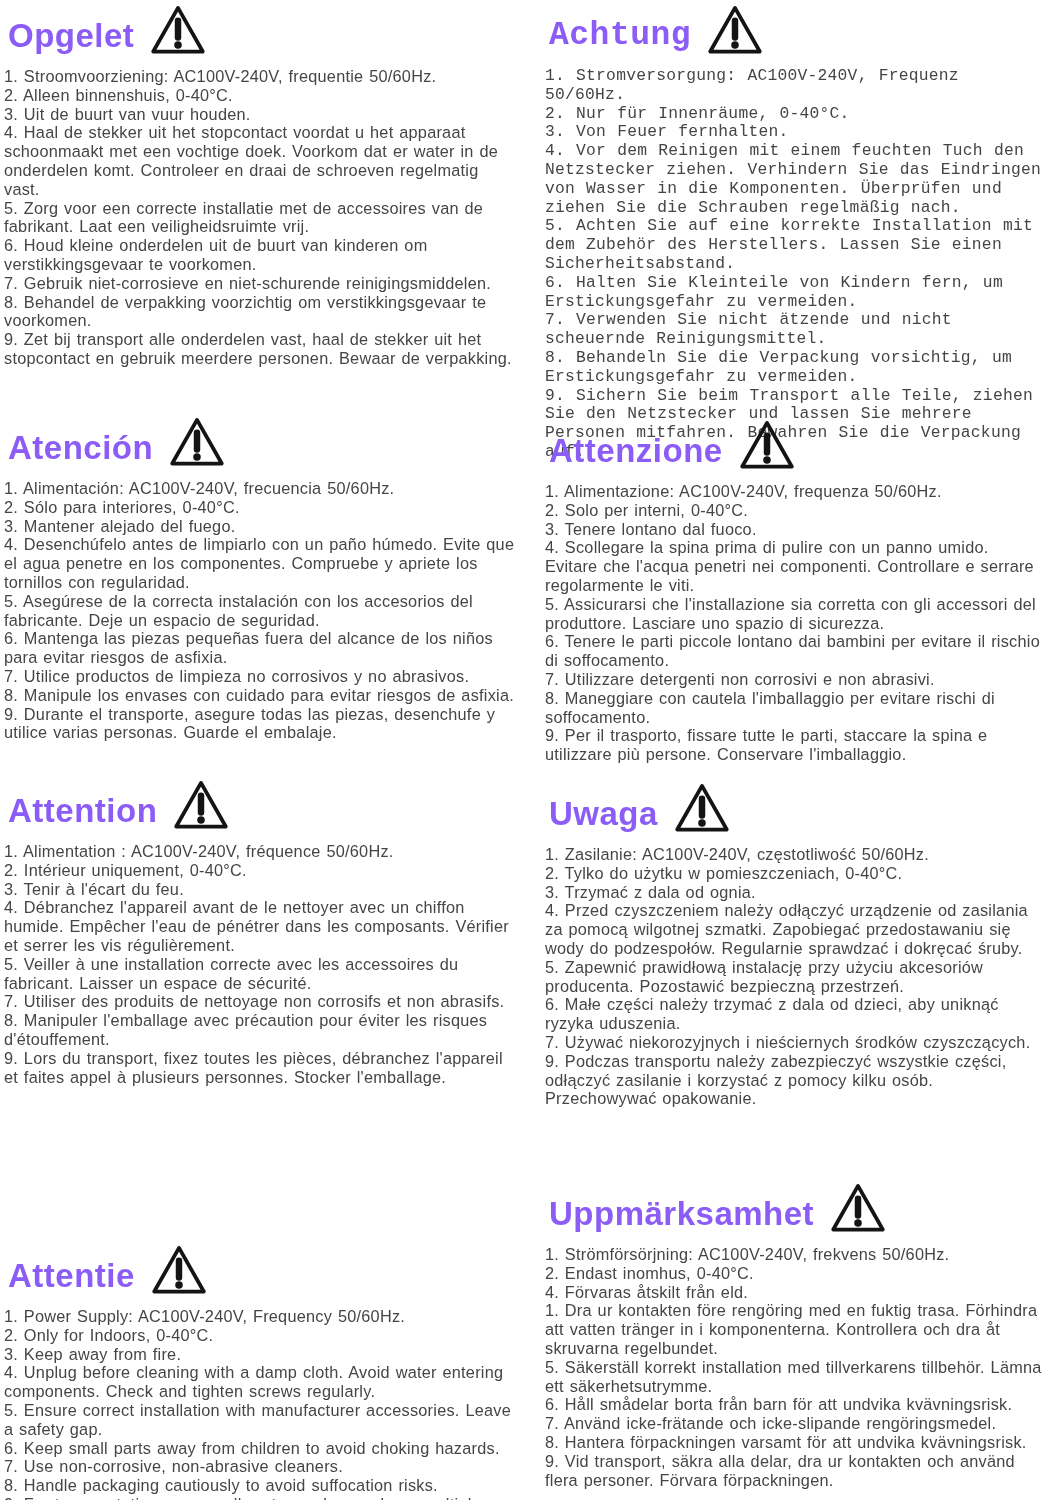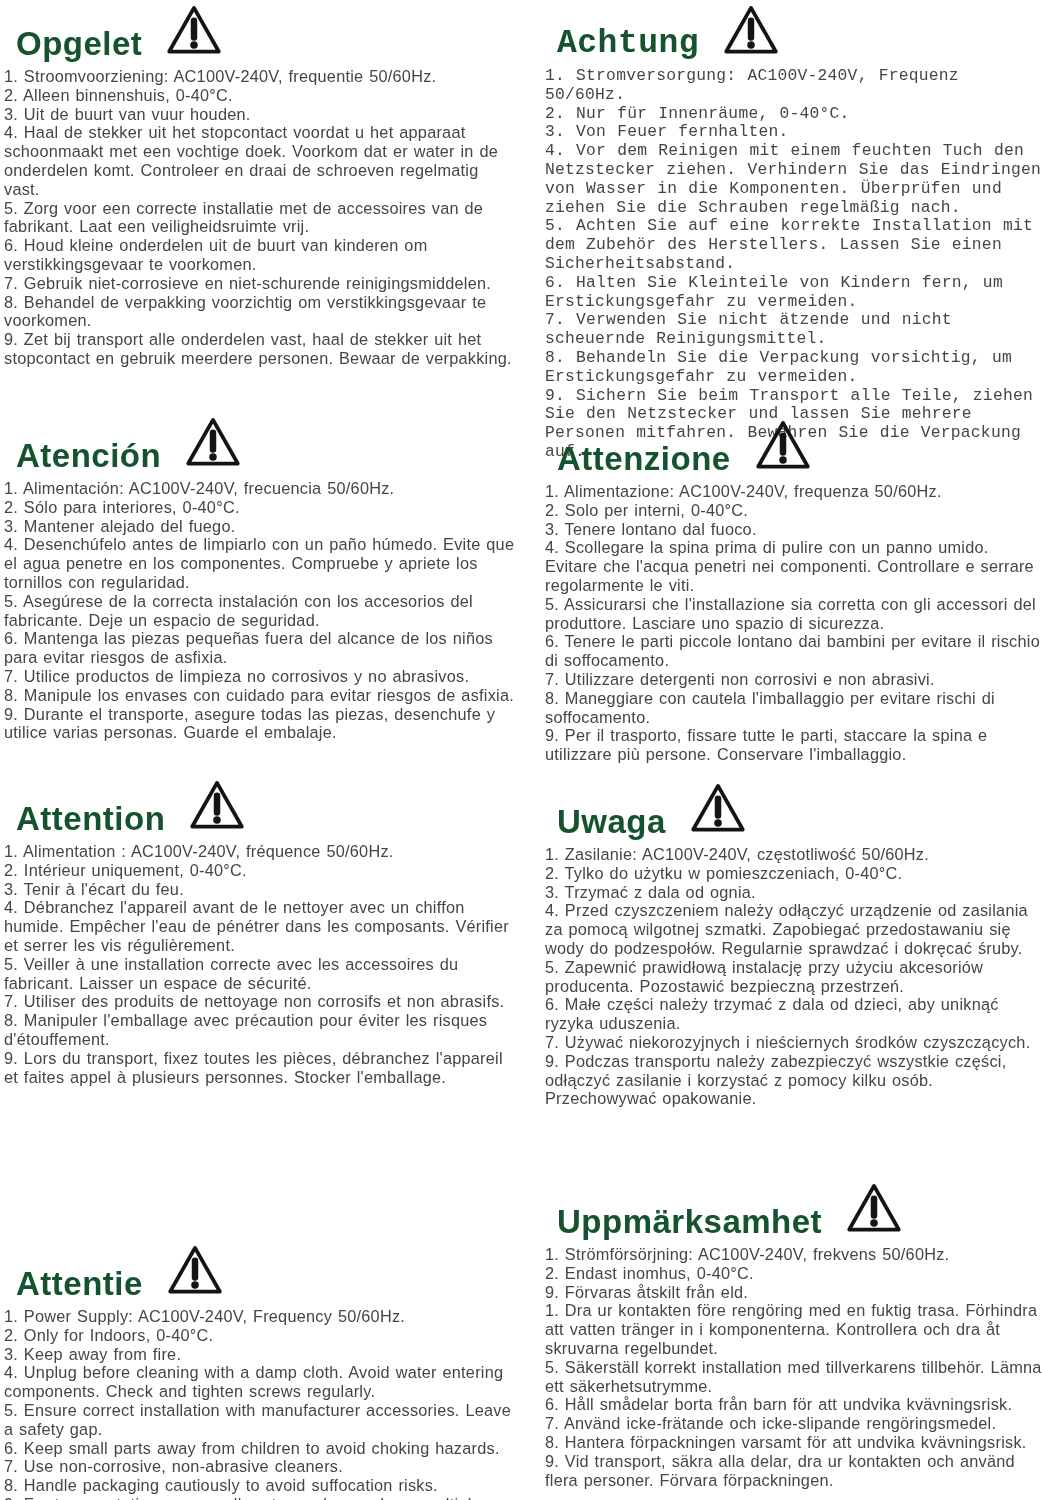--- a/index.html
+++ b/index.html
@@ -19,26 +19,26 @@
     position: absolute;
   }
   .heading-row {
     display: flex;
     align-items: flex-start;
     gap: 12px;
     margin: 0 0 7px 0;
     height: 56px;
   }
   .title {
-    margin: 12px;
+    margin: 4px;
     padding-top: 10px;
     font-size: 33px;
     line-height: 36px;
     font-weight: bold;
-    color: #14532d;
+    color: #8b5cf6;
     letter-spacing: 0.5px;
     white-space: nowrap;
   }
   .tri {
     display: inline-block;
     width: 56px;
     height: 52px;
     flex: 0 0 auto;
   }
   .tri svg { width: 100%; height: 100%; display: block; }
@@ -242,21 +242,21 @@
             <path d="M52 7 L98 88 L6 88 Z" fill="none" stroke="#141414" stroke-width="7" stroke-linejoin="round"></path>
             <path d="M52 31 L52 62" fill="none" stroke="#141414" stroke-width="12" stroke-linecap="round"></path>
             <circle cx="52" cy="76" r="7" fill="#141414"></circle>
           </svg>
         </span>
       </div>
       <div class="items">
 
       <p class="item">1. Strömförsörjning: AC100V-240V, frekvens 50/60Hz.</p>
         <p class="item">2. Endast inomhus, 0-40°C.</p>
-        <p class="item">9. Förvaras åtskilt från eld.</p>
+        <p class="item">4. Förvaras åtskilt från eld.</p>
         <p class="item">1. Dra ur kontakten före rengöring med en fuktig trasa. Förhindra att vatten tränger in i komponenterna. Kontrollera och dra åt skruvarna regelbundet.</p>
         <p class="item">5. Säkerställ korrekt installation med tillverkarens tillbehör. Lämna ett säkerhetsutrymme.</p>
         <p class="item">6. Håll smådelar borta från barn för att undvika kvävningsrisk.</p>
         <p class="item">7. Använd icke-frätande och icke-slipande rengöringsmedel.</p>
         <p class="item">8. Hantera förpackningen varsamt för att undvika kvävningsrisk.</p>
         <p class="item">9. Vid transport, säkra alla delar, dra ur kontakten och använd flera personer. Förvara förpackningen.</p>
       </div>
     </section>
   </div>
 

